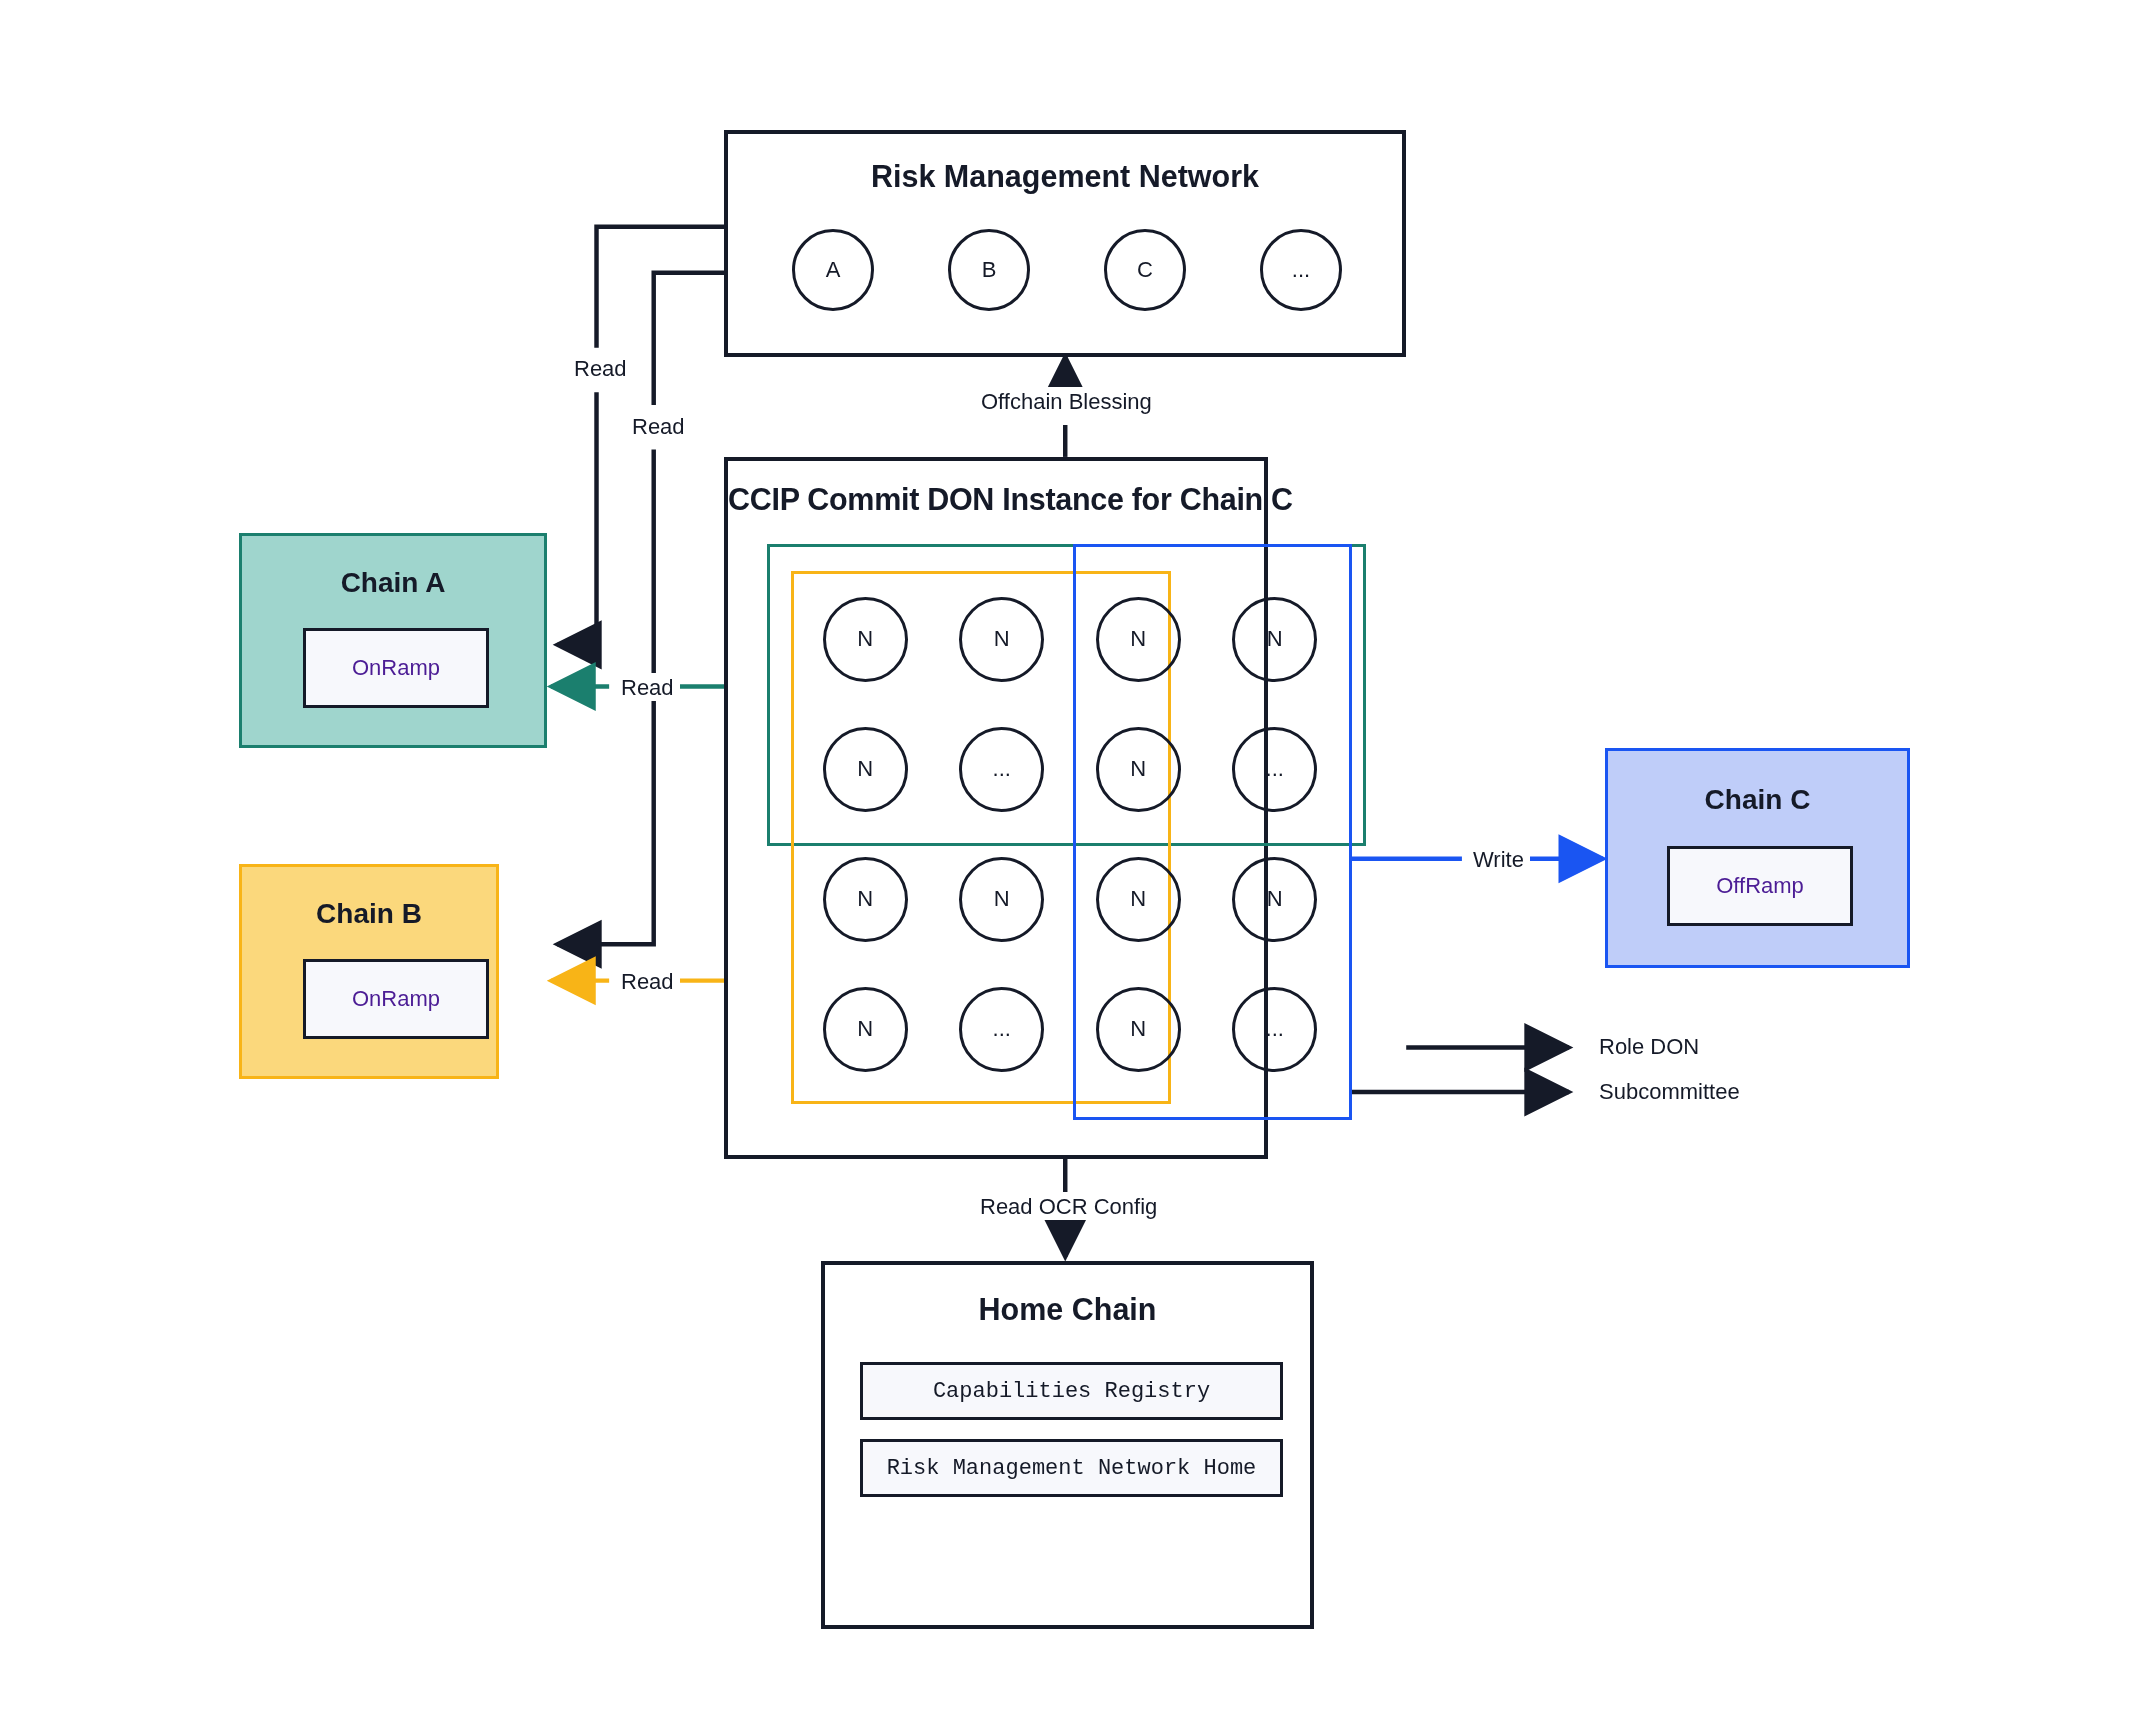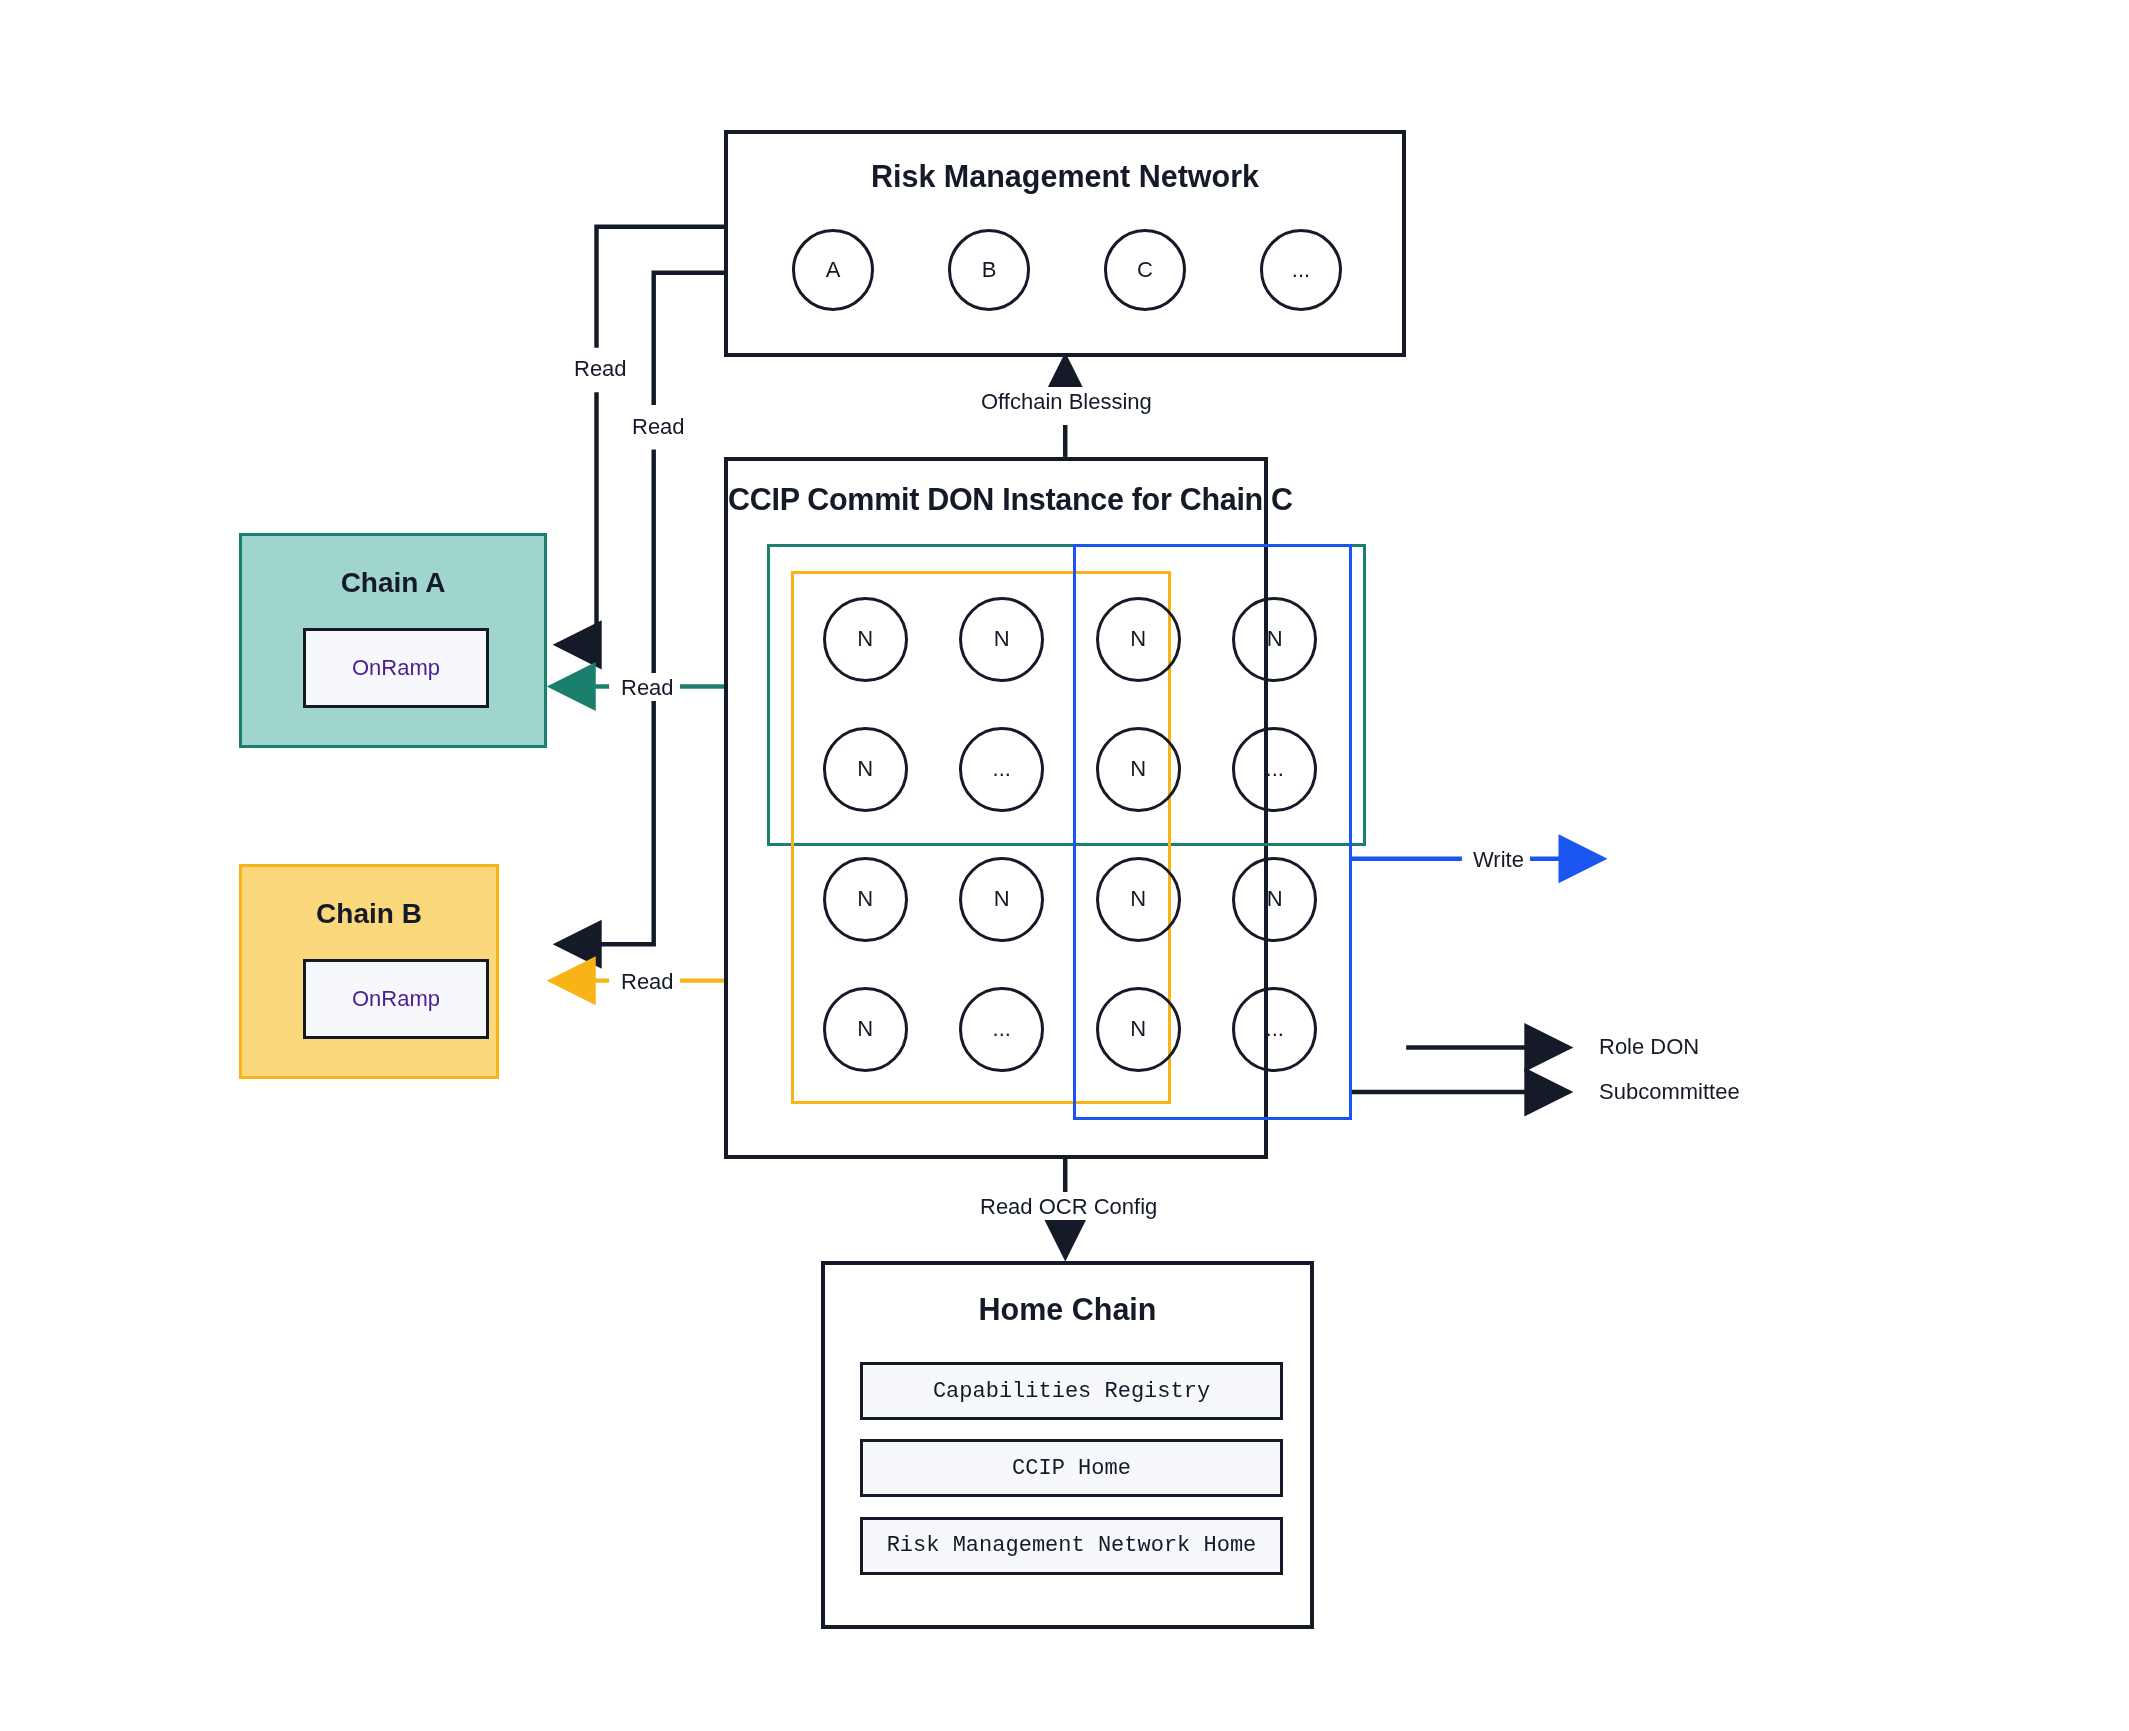--- a/index.html
+++ b/index.html
@@ -284,26 +284,29 @@
   <div class="chain-box" id="chain-a">
     <div class="chain-title">Chain A</div>
     <div class="ramp">OnRamp</div>
   </div>
 
   <div class="chain-box" id="chain-b">
     <div class="chain-title">Chain B</div>
     <div class="ramp">OnRamp</div>
   </div>
 
+  <div class="chain-box" id="chain-c">
+    <div class="chain-title">Chain C</div>
+    <div class="ramp">OffRamp</div>
+  </div>
 
   <div class="box" id="home-box">
     <div class="box-title" id="home-title">Home Chain</div>
     <div class="home-items">
       <div class="home-item">Capabilities Registry</div>
-      <div class="home-item">CCIP Home</div>
       <div class="home-item">Risk Management Network Home</div>
     </div>
   </div>
 
   <div class="edge-label" style="left:568px; top:354px;">Read</div>
 
   <div class="edge-label" style="left:626px; top:412px;">Read</div>
 
   <div class="edge-label" style="left:975px; top:387px;">Offchain Blessing</div>
 

